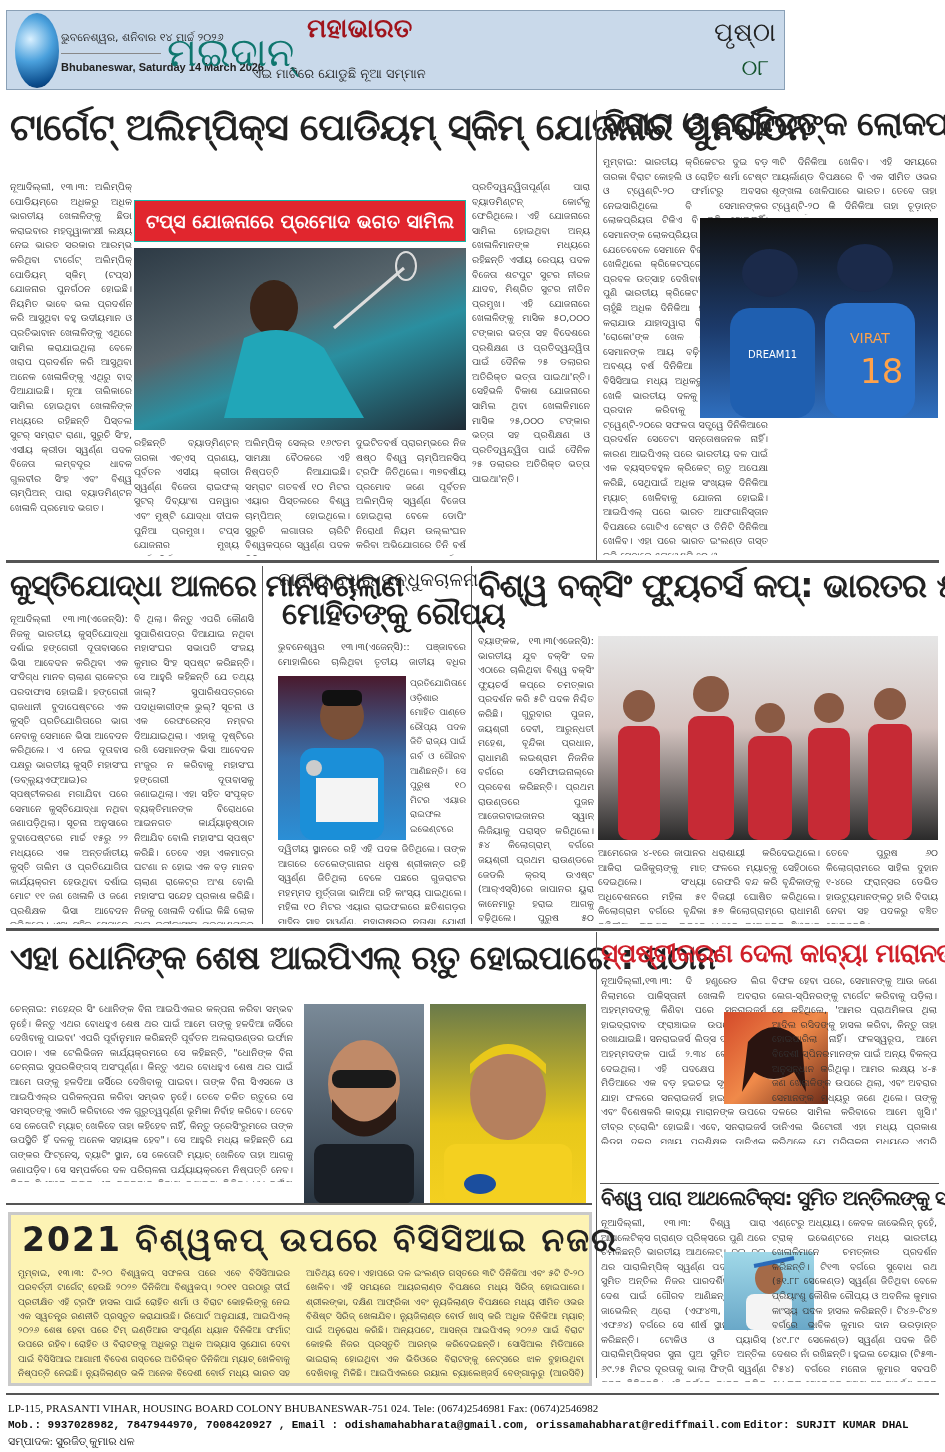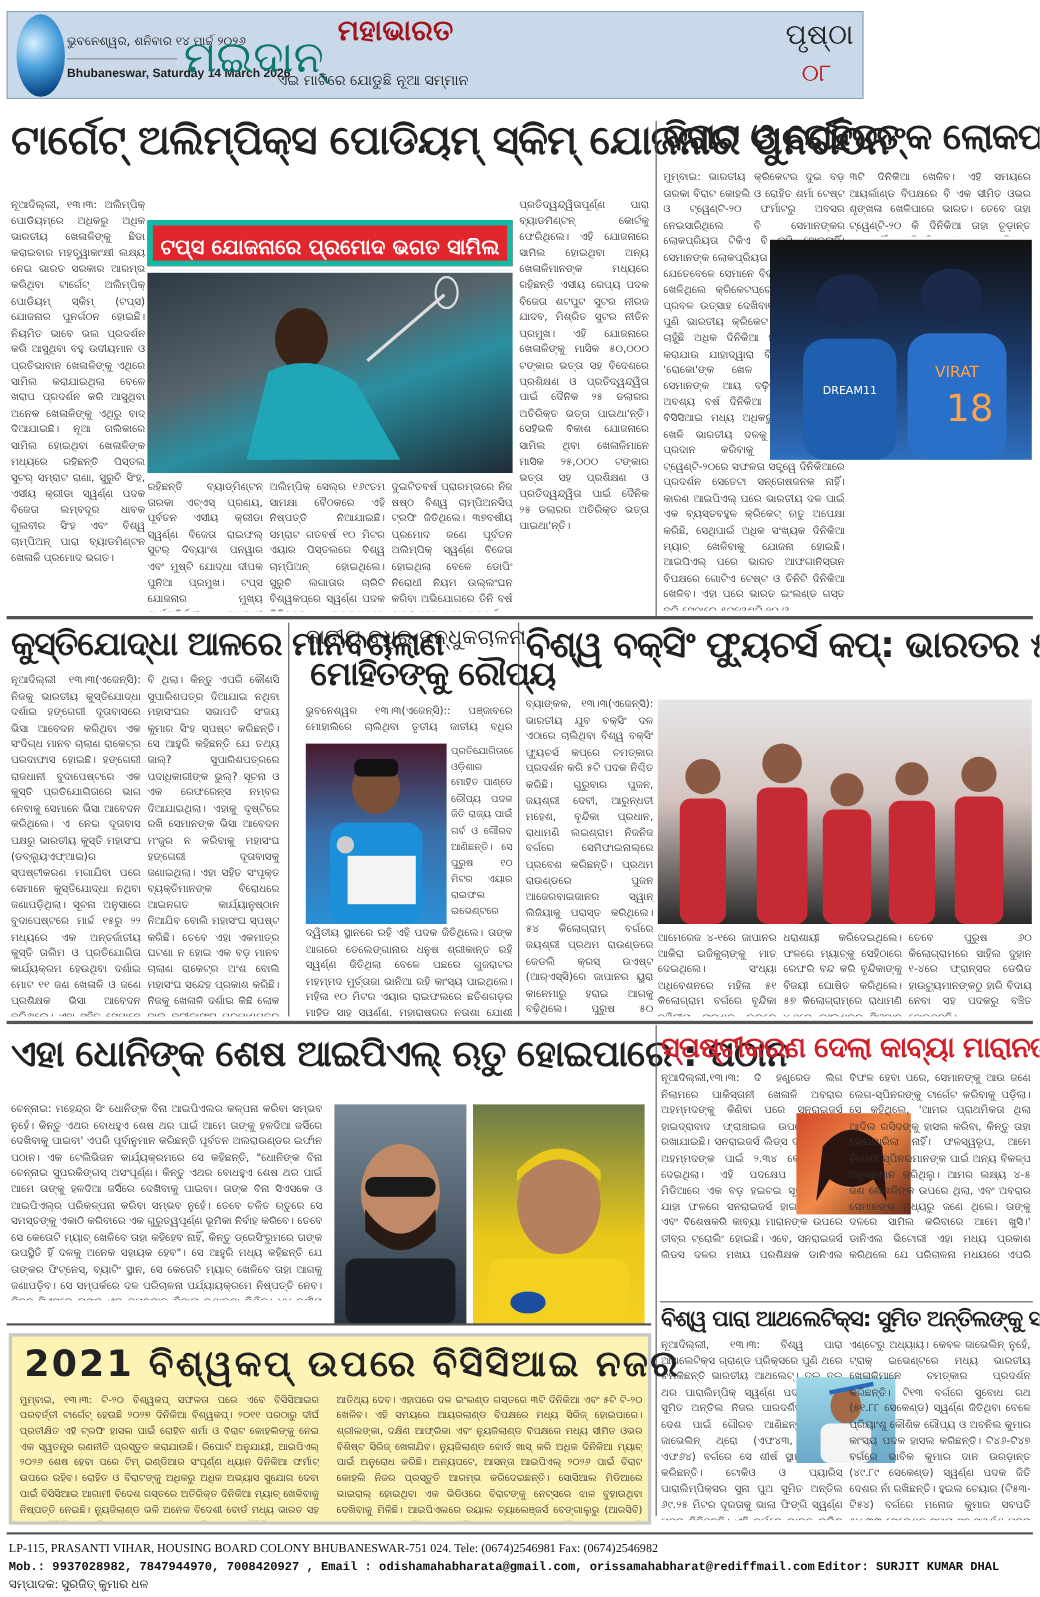--- a/index.html
+++ b/index.html
@@ -7,27 +7,27 @@
 .abs{position:absolute}
 .masthead{left:6px;top:10px;width:779px;height:80px;background:#c9d9ea;border:1px solid #8aa0b6}
 .globe{left:8px;top:2px;width:44px;height:75px;border-radius:50%;background:radial-gradient(circle at 35% 35%,#d9f0ff 0%,#4aa0dc 40%,#0b4c8c 80%,#062a55 100%)}
 .date-or{left:54px;top:20px;font-size:11px;color:#222}
 .date-en{left:54px;top:50px;font-size:11px;font-weight:bold;color:#222;font-family:"Liberation Sans",sans-serif}
 .date-rule{left:54px;top:42px;width:100px;border-top:1px solid #888}
 .section-name{left:160px;top:18px;font-size:40px;font-weight:normal;color:#0f766e}
 .brand{left:300px;top:2px;font-size:26px;font-weight:bold;color:#a0141c}
 .tagline{left:245px;top:55px;font-size:13px;color:#222}
 .page-label{right:8px;top:6px;font-size:26px;color:#222}
-.page-no{right:28px;top:44px;font-size:22px;color:#b91c1c}
+.page-no{right:15px;top:44px;font-size:22px;color:#14532d}
 .hl{font-weight:bold;color:#222;white-space:nowrap;letter-spacing:-1px}
 .col{font-size:9.5px;line-height:14.6px;color:#333;text-align:justify;overflow:hidden}
 .photo{overflow:hidden}
 .rule-h{border-top:3px solid #555}
 .rule-v{border-left:1px solid #555}
-.redbox{background:#e1262e;border:5px solid #14b8a6;color:#fff;font-weight:bold;font-size:22px;text-align:center;line-height:40px}
+.redbox{background:#e1262e;border:1px solid #14b8a6;color:#fff;font-weight:bold;font-size:22px;text-align:center;line-height:40px}
 .yellowbox{background:#fdf3b4;border:3px solid #c9c9c9}
 .footer{font-family:"Liberation Serif",serif;font-size:11px;line-height:16px;color:#111;left:8px;top:1400px;width:930px}
 .footer b{font-family:Liberation Mono, monospace}
 </style>
 </head>
 <body>
 
 <div class="abs masthead">
   <div class="abs globe"></div>
   <div class="abs date-or">ଭୁବନେଶ୍ୱର, ଶନିବାର ୧୪ ମାର୍ଚ୍ଚ ୨୦୨୬</div>

